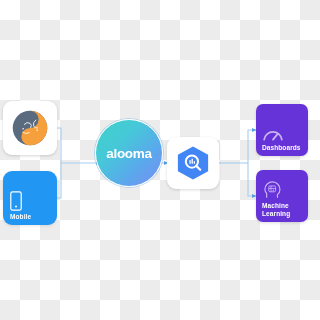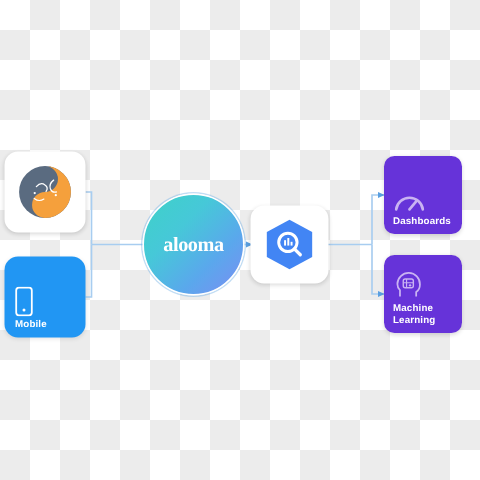--- a/index.html
+++ b/index.html
@@ -147,21 +147,21 @@
   </div>
 
   <div class="node src-card card-blue" style="left:3px; top:171px;">
     <svg class="mobile-icon" width="12" height="20" viewBox="0 0 12 20">
       <rect x="0.8" y="0.8" width="10.4" height="18.4" rx="1.8" fill="none" stroke="#ffffff" stroke-width="1.2"></rect>
       <circle cx="6" cy="15.6" r="1" fill="#ffffff"></circle>
     </svg>
     <span class="card-caption">Mobile</span>
   </div>
 
-  <div class="node" id="alooma-hub" style="left:95px; top:129px;font-family:Liberation Serif, serif;">
+  <div class="node" id="alooma-hub" style="left:95px; top:119px;">
     <span id="alooma-wordmark">alooma</span>
   </div>
 
   <div class="node" id="bigquery-card" style="left:167px; top:137px;">
     <svg width="36" height="36" viewBox="0 0 100 100">
       <polygon points="50,4 92,27 92,73 50,96 8,73 8,27" fill="#4285f4"></polygon>
       <circle cx="47" cy="46" r="17" fill="none" stroke="#ffffff" stroke-width="5.5"></circle>
       <rect x="40" y="42" width="3.6" height="10" fill="#ffffff"></rect>
       <rect x="46" y="38" width="3.6" height="14" fill="#ffffff"></rect>
       <rect x="52" y="45" width="3.6" height="7" fill="#ffffff"></rect>

